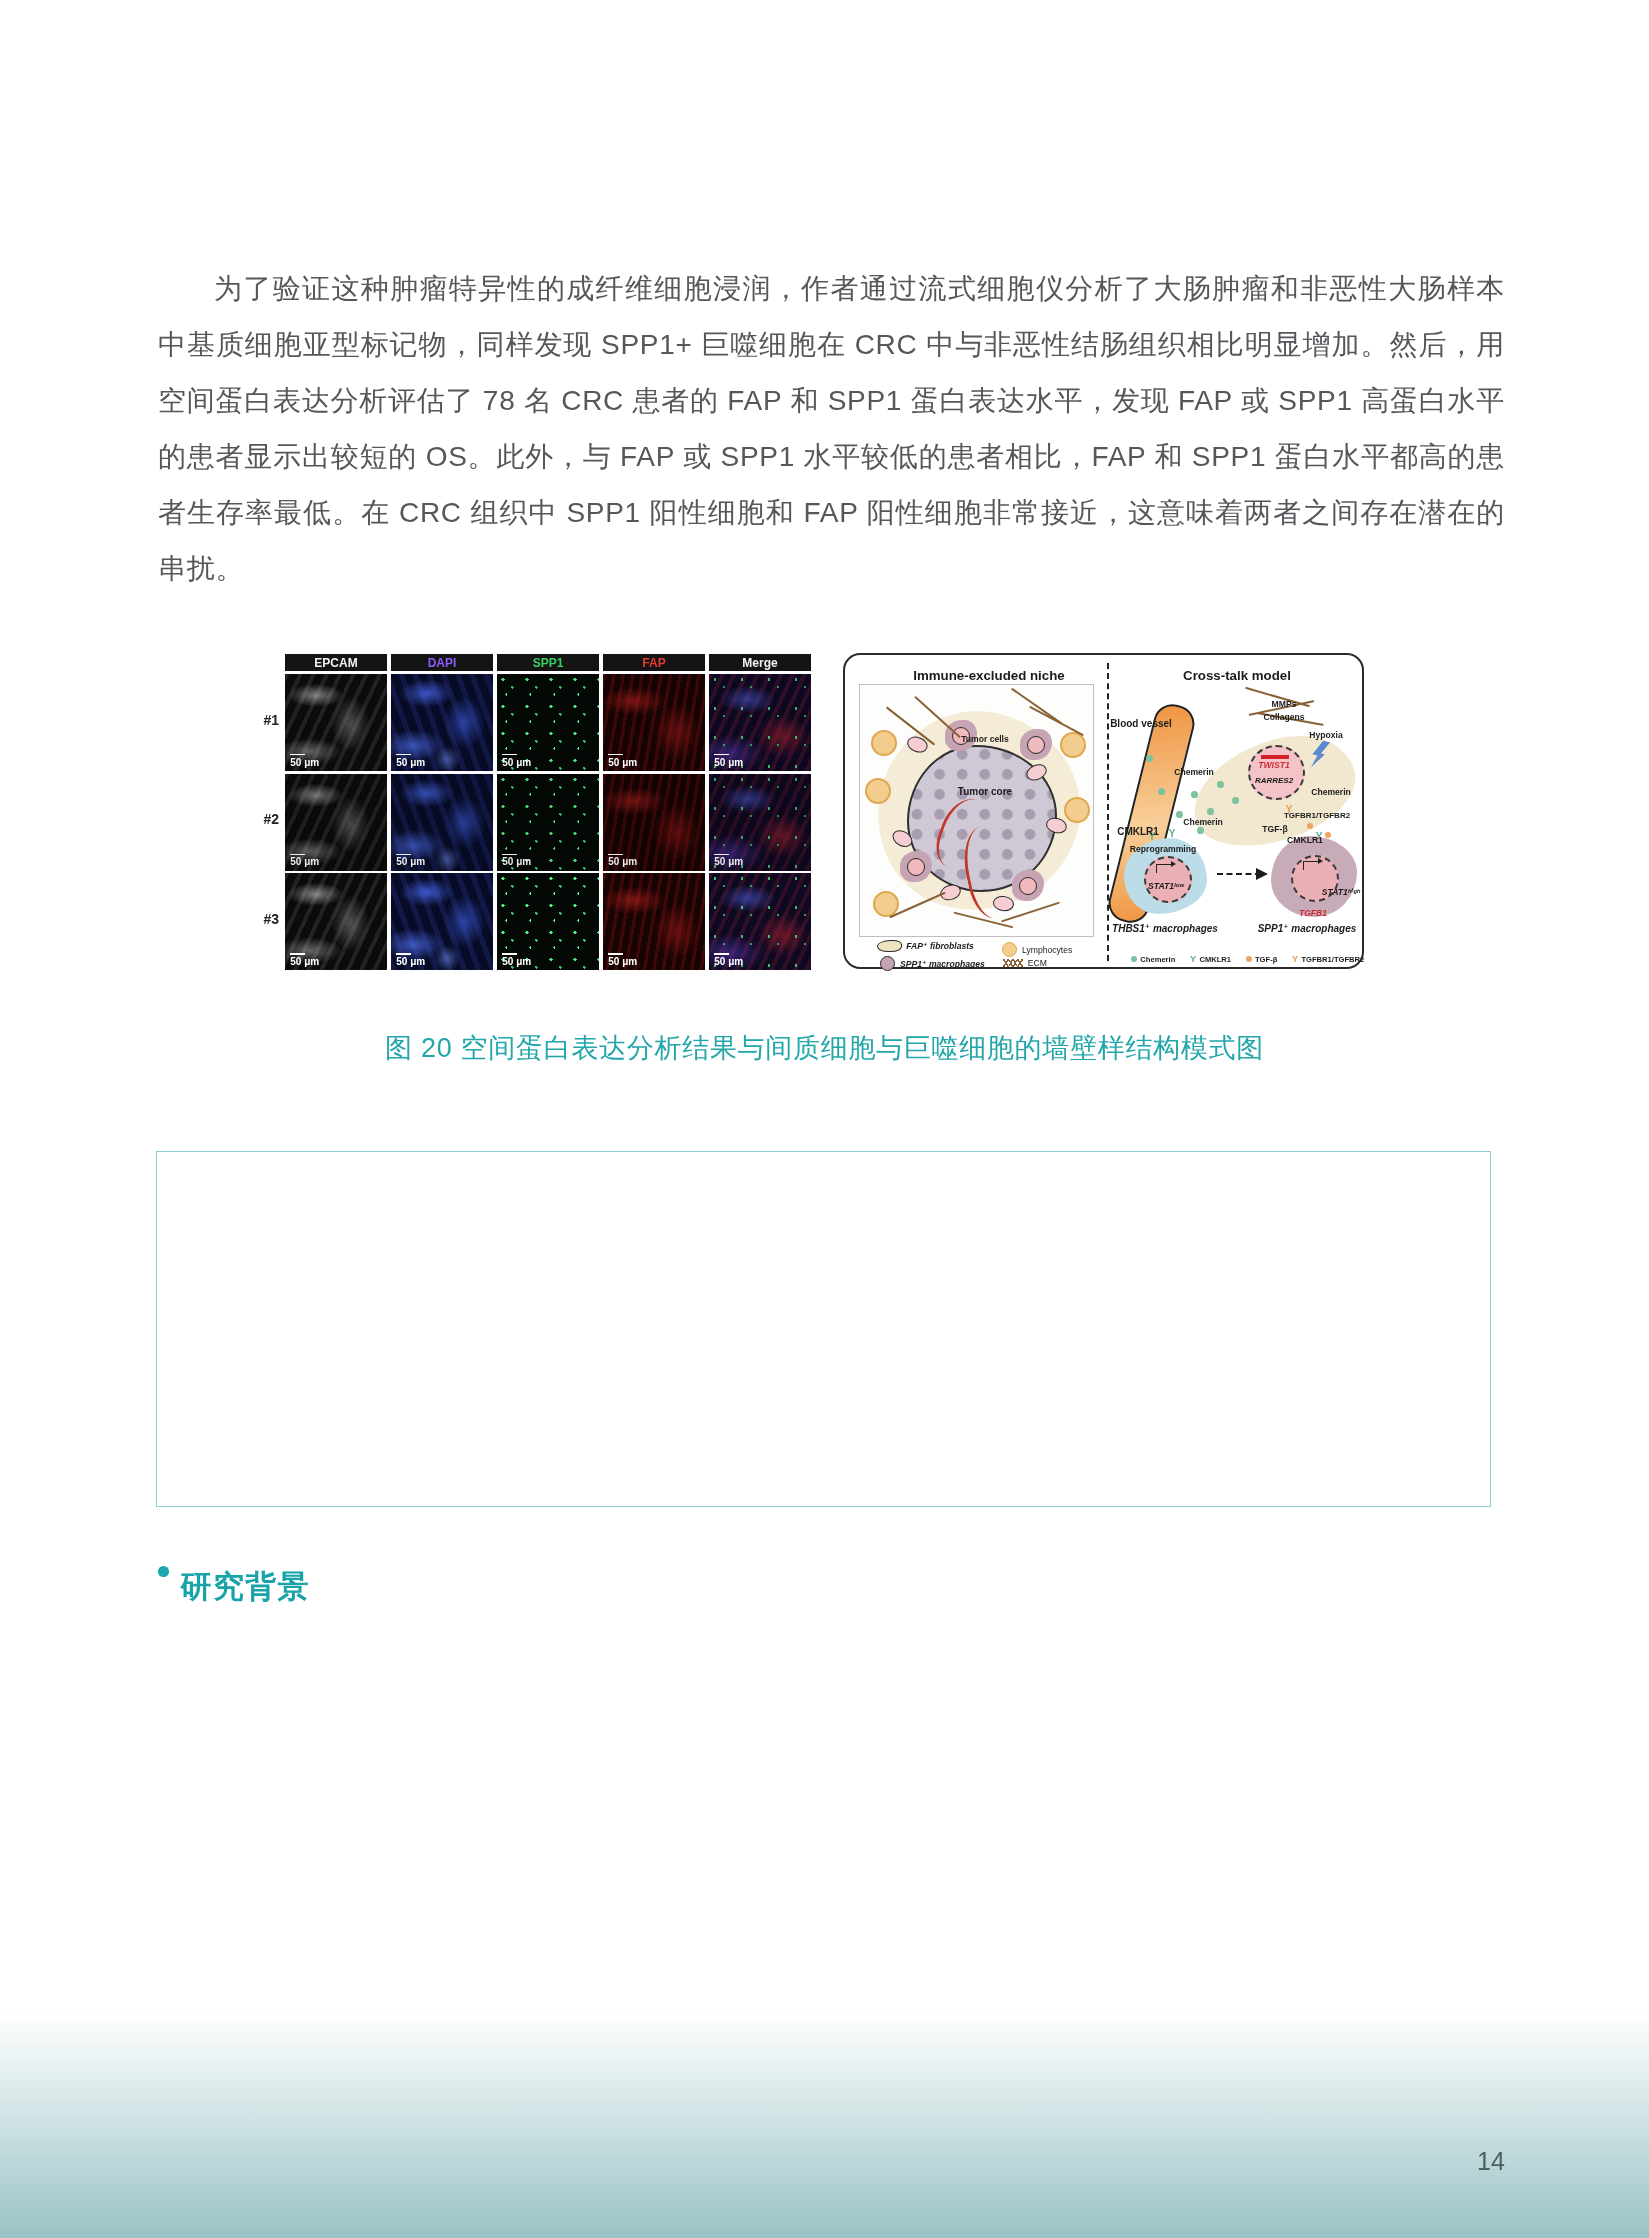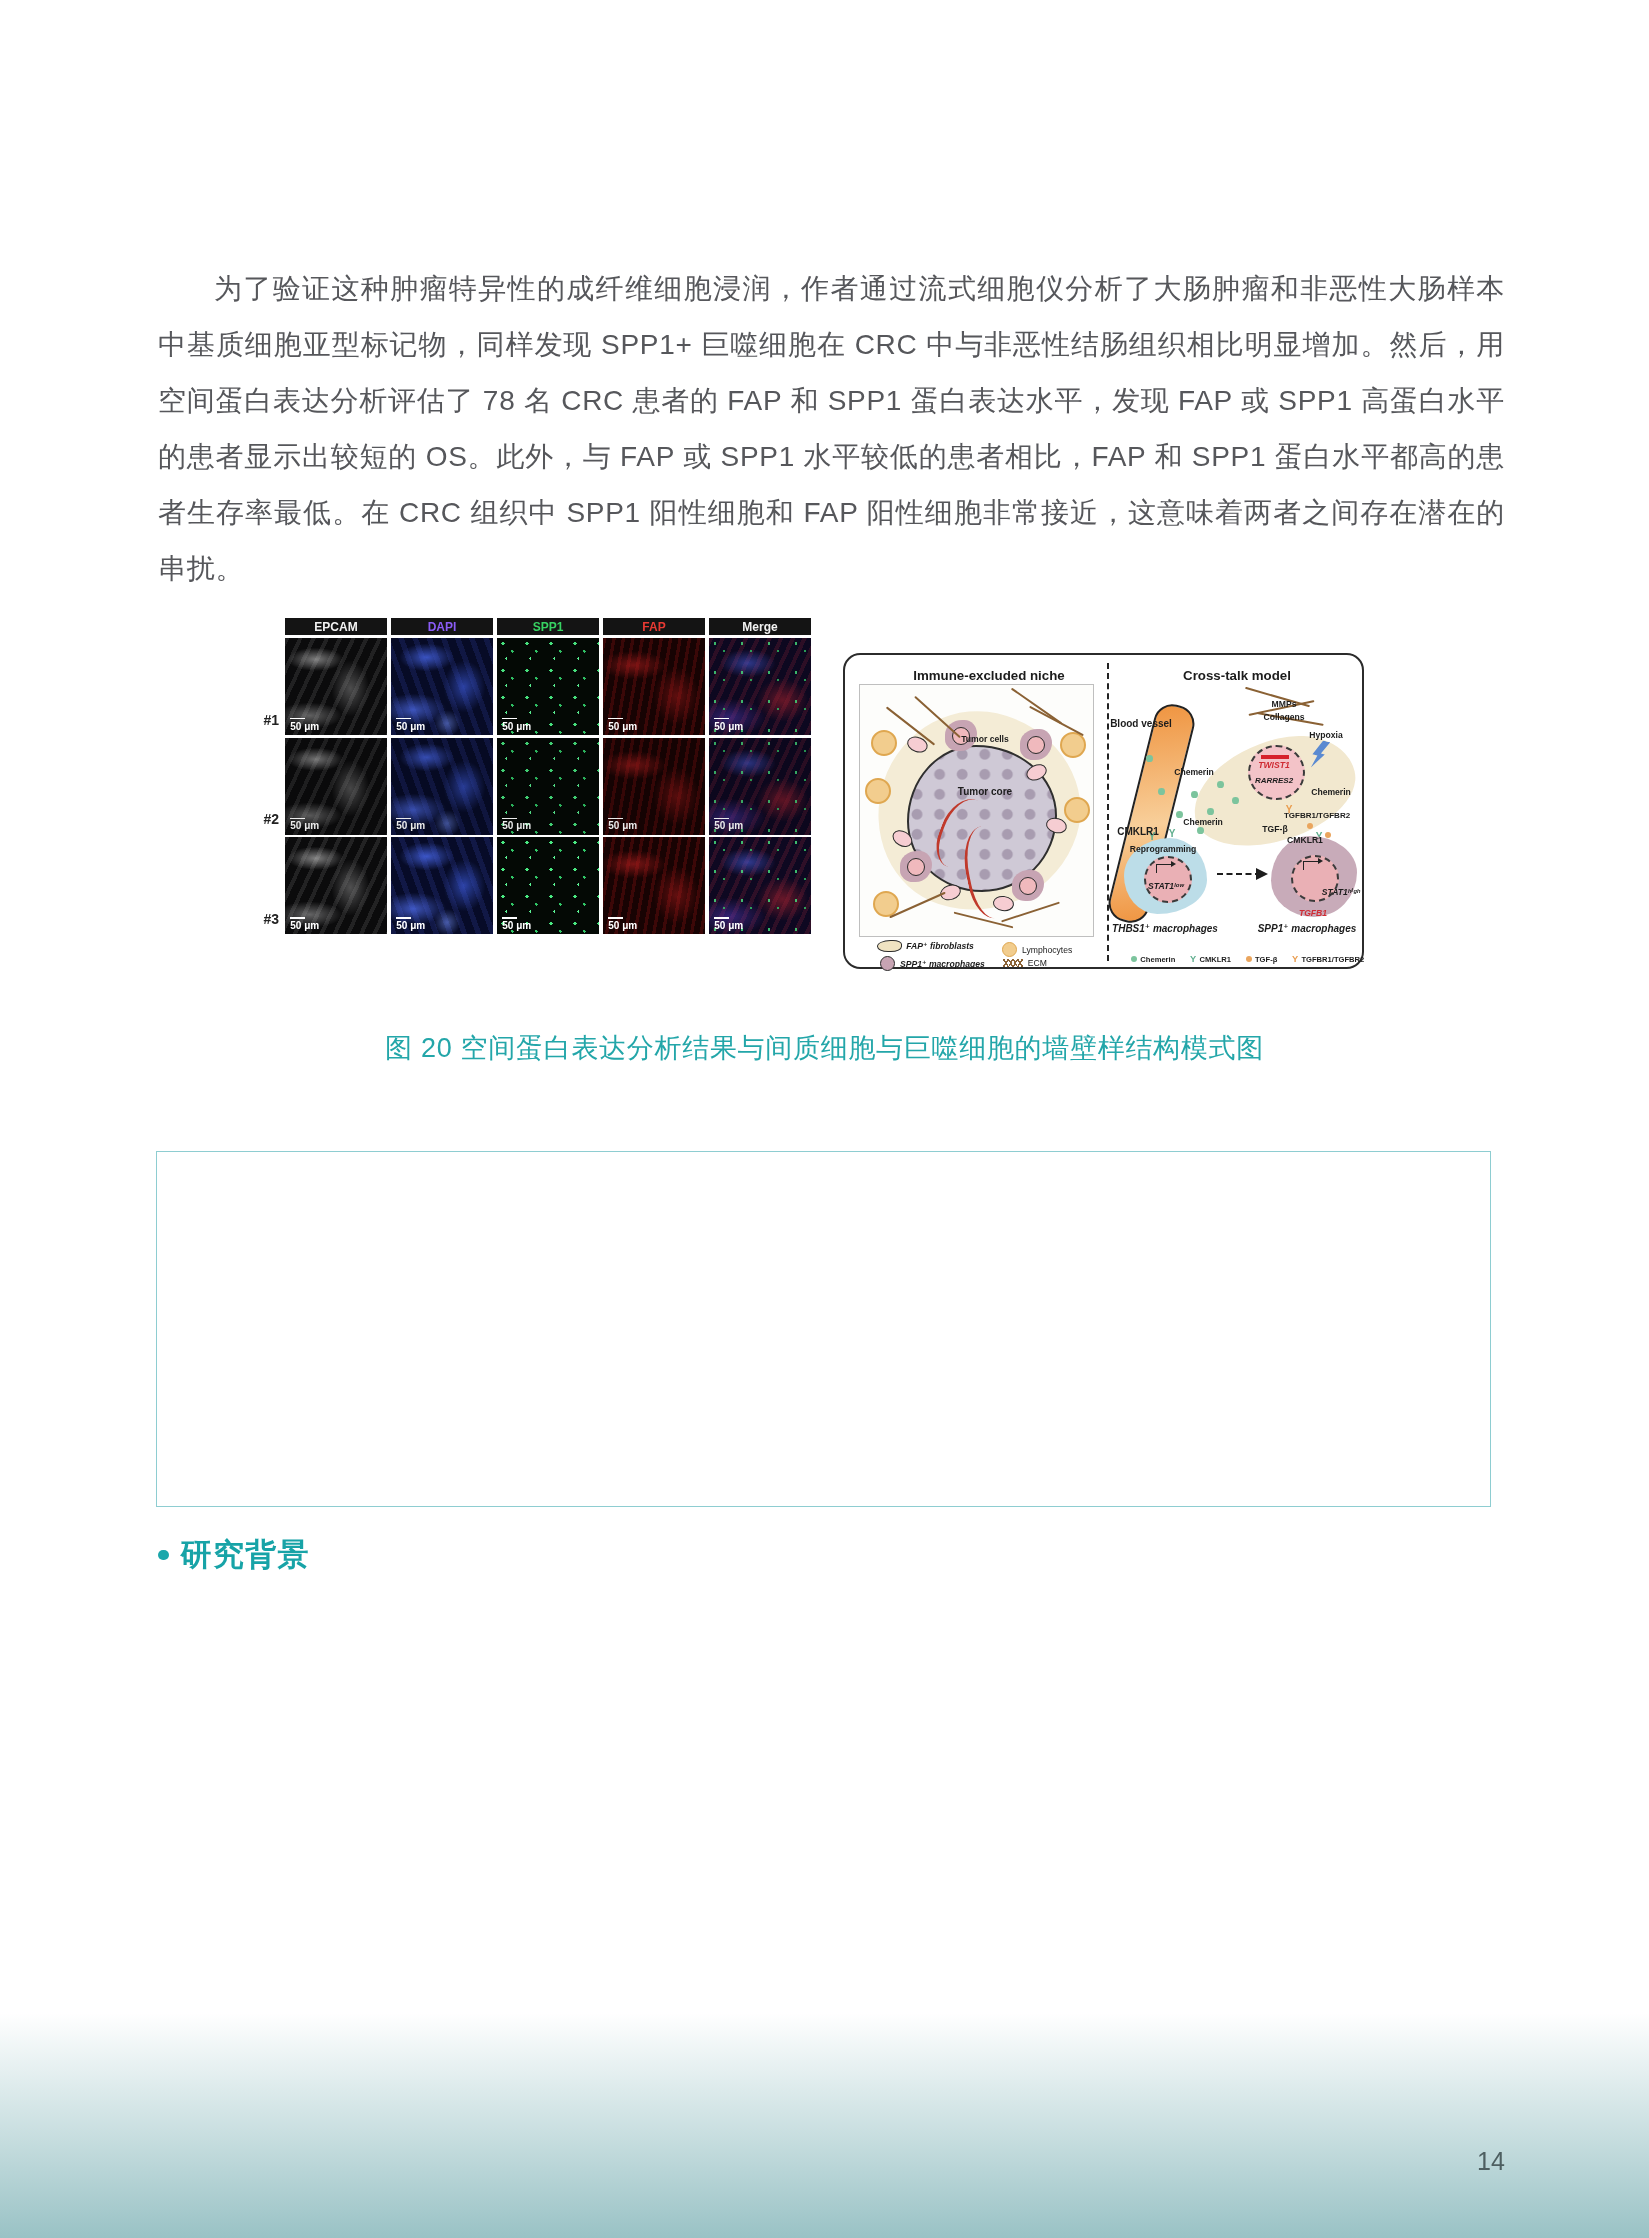--- a/index.html
+++ b/index.html
@@ -13,21 +13,21 @@
     font-size:29px; font-weight:bold; color:#4a4b4e; letter-spacing:0.7px;
   }
   .body-para {
     position:absolute; left:158px; width:1347px;
     font-size:28px; line-height:56px; color:#56575b;
     text-align:justify; text-indent:56px; letter-spacing:0.7px; margin:0;
   }
   #para-1 { top:261px; }
   
   #micro-grid {
-    position:absolute; left:285px; top:618px; width:528px;
+    position:absolute; left:285px; top:654px; width:528px;
     display:grid; grid-template-columns:repeat(5,102px);
     grid-template-rows:17.3px 97px 97px 97px; gap:2.7px 4px; row-gap:2.7px;
   }
   .col-head {
     height:17.3px; background:#141414; display:flex; align-items:center; justify-content:center;
     font-size:12px; font-weight:bold; color:#eee;
   }
   .row-label {
     position:absolute; width:25px; text-align:right;
     font-size:14px; font-weight:bold; color:#222;
@@ -151,21 +151,21 @@
   .lg-y.o { color:#e99c4e; }
   
   #fig-caption {
     position:absolute; left:158px; top:1030px; width:1333px; text-align:center;
     font-size:27px; color:#23a6a9; letter-spacing:0.7px;
   }
   
   #pub-outer { position:absolute; left:156px; top:1151px; width:1335px; height:356px;
     border:1.3px solid #8ecdd1; box-sizing:border-box; background:#fff; }
   
-  #bg-head { position:absolute; left:158px; top:1534px; display:flex; align-items:center; }
+  #bg-head { position:absolute; left:158px; top:1566px; display:flex; }
   #bg-bullet { width:10.6px; height:10.6px; border-radius:50%; background:#1ba7ab; margin-right:12px; }
   #bg-title { font-size:31px; font-weight:bold; color:#17a3a7; letter-spacing:1.3px; }
   #para-2 { top:1643px; }
   
   #bottom-grad { position:absolute; left:0; bottom:0; width:1649px; height:226px;
     background:linear-gradient(to bottom, rgba(153,194,197,0) 0%, rgba(153,194,197,.55) 55%, #99c2c5 100%); }
   #page-num { position:absolute; left:1461px; top:2147px; width:60px; text-align:center;
     font-size:25px; color:#4e5f61; }
 </style>
 </head>

